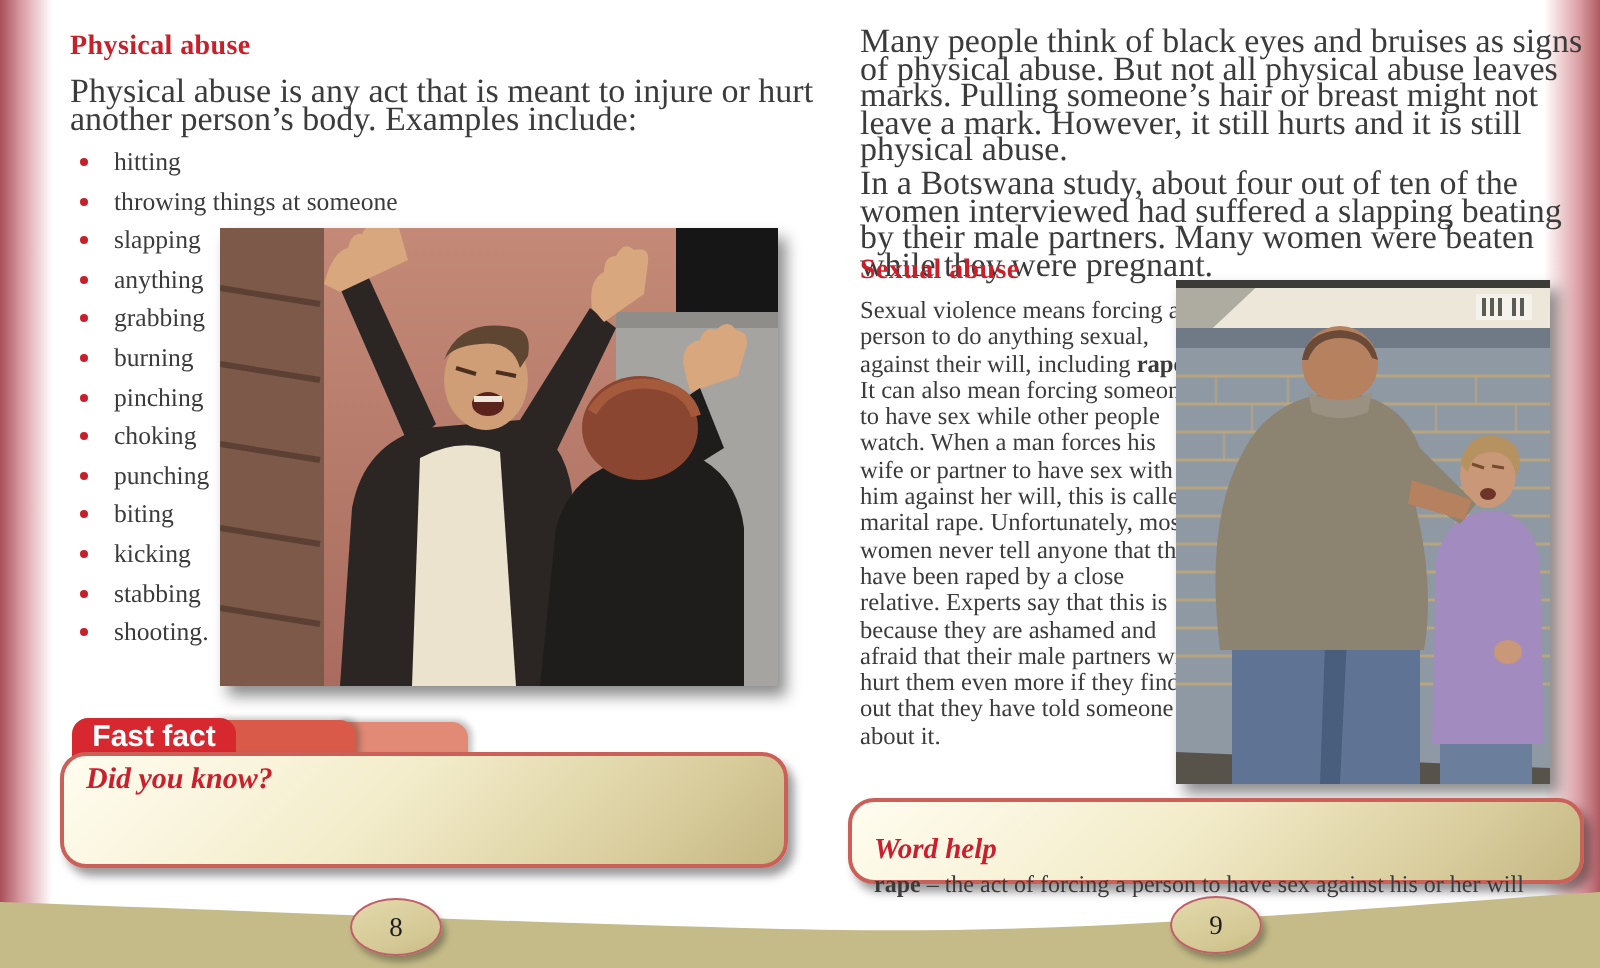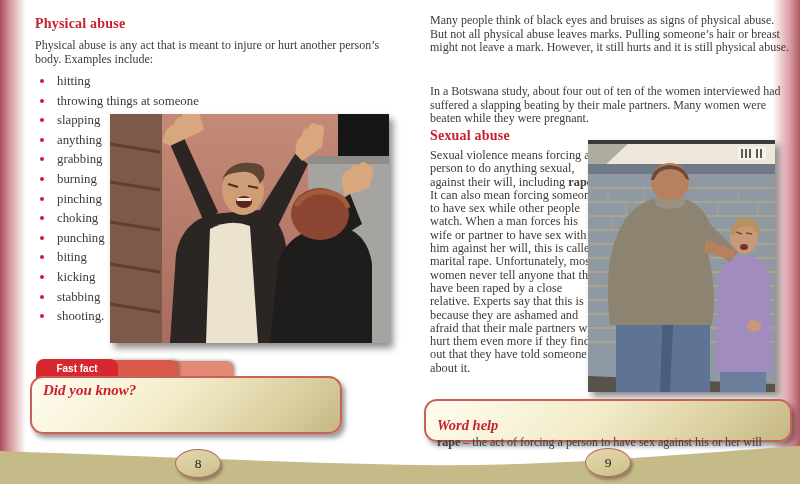--- a/index.html
+++ b/index.html
@@ -6,45 +6,45 @@
   body{font-family:"Liberation Serif", serif; background:#ffffff;}
   .spread{position:relative;width:800px;height:484px;overflow:hidden;background:#ffffff;}
 
   
   .edge{position:absolute;top:0;height:452px;pointer-events:none;}
   .edge.left-edge{left:0;width:26px;background:linear-gradient(to right,#a84f5a 0%, #d79aa0 40%, rgba(255,255,255,0) 100%);}
   .edge.right-edge{right:0;width:28px;background:linear-gradient(to left,#b05a63 0%, #dda3a8 40%, rgba(255,255,255,0) 100%);}
 
   
   .sec-heading{position:absolute;margin:0;color:#c8202a;font-size:14px;font-weight:bold;letter-spacing:.2px;}
-  .body-text{position:absolute;margin:0;color:#3b3b3b;font-size:12px;line-height:13.6px;}
+  .body-text{position:absolute;margin:0;color:#3b3b3b;font-size:17px;line-height:13.6px;}
 
   
   .bullet-list{position:absolute;left:38px;top:72px;margin:0;padding:0;list-style:none;}
   .bullet-list li{height:19.6px;color:#3b3b3b;font-size:12.8px;line-height:19.6px;white-space:nowrap;}
   .bullet-dot{display:inline-block;width:4px;height:4px;border-radius:50%;background:#c8202a;vertical-align:middle;margin-right:13px;margin-left:2px;margin-bottom:2px;}
 
   
   .photo{position:absolute;box-shadow:4px 5px 7px rgba(0,0,0,.45);overflow:hidden;}
   .photo-left{left:110px;top:114px;width:279px;height:229px;}
   .photo-right{left:588px;top:140px;width:187px;height:252px;}
   .photo svg{display:block;}
 
   
   .tab{position:absolute;height:19px;border-radius:8px 8px 0 0;}
   .tab-back2{left:164px;top:361px;width:70px;background:#e28a76;box-shadow:2px -1px 3px rgba(0,0,0,.25);z-index:1;}
   .tab-back1{left:102px;top:360px;width:76px;background:#d95a48;box-shadow:2px -1px 3px rgba(0,0,0,.25);z-index:2;}
   .tab-front{left:36px;top:359px;width:82px;background:#d7282f;z-index:3;display:flex;align-items:center;justify-content:center;}
-  .tab-front span{color:#ffffff;font-family:"Liberation Sans", sans-serif;font-weight:bold;font-size:10px;}
+  .tab-front span{color:#ffffff;font-family:"Liberation Sans", sans-serif;font-weight:bold;font-size:15px;}
 
   
   .gold-box{position:absolute;border:2px solid #ca6057;border-radius:13px;
     background:linear-gradient(135deg,#fffdf0 0%,#f3ecca 45%,#d9cd9d 80%,#c4b783 100%);
     box-shadow:3px 4px 5px rgba(0,0,0,.4);z-index:4;box-sizing:border-box;}
-  .factbox{left:30px;top:376px;width:312px;height:58px;padding:4px 11px;}
+  .factbox{left:30px;top:376px;width:364px;height:58px;padding:4px 11px;}
   .wordhelp{left:424px;top:399px;width:368px;height:43px;padding:16px 11px;}
   .box-title{margin:0;color:#cc1f2e;font-size:15px;font-weight:bold;font-style:italic;}
   .box-body{margin:1px 0 0 0;color:#3b3b3b;font-size:12.3px;line-height:14.5px;}
   .wordhelp .box-title{font-size:14.5px;}
   .wordhelp .box-body{white-space:nowrap;font-size:12px;}
   .bold{font-weight:bold;}
 
   
   .footer-band{position:absolute;left:0;bottom:0;width:800px;height:44px;z-index:5;}
   .page-oval{position:absolute;width:46px;height:29px;border-radius:50%;

